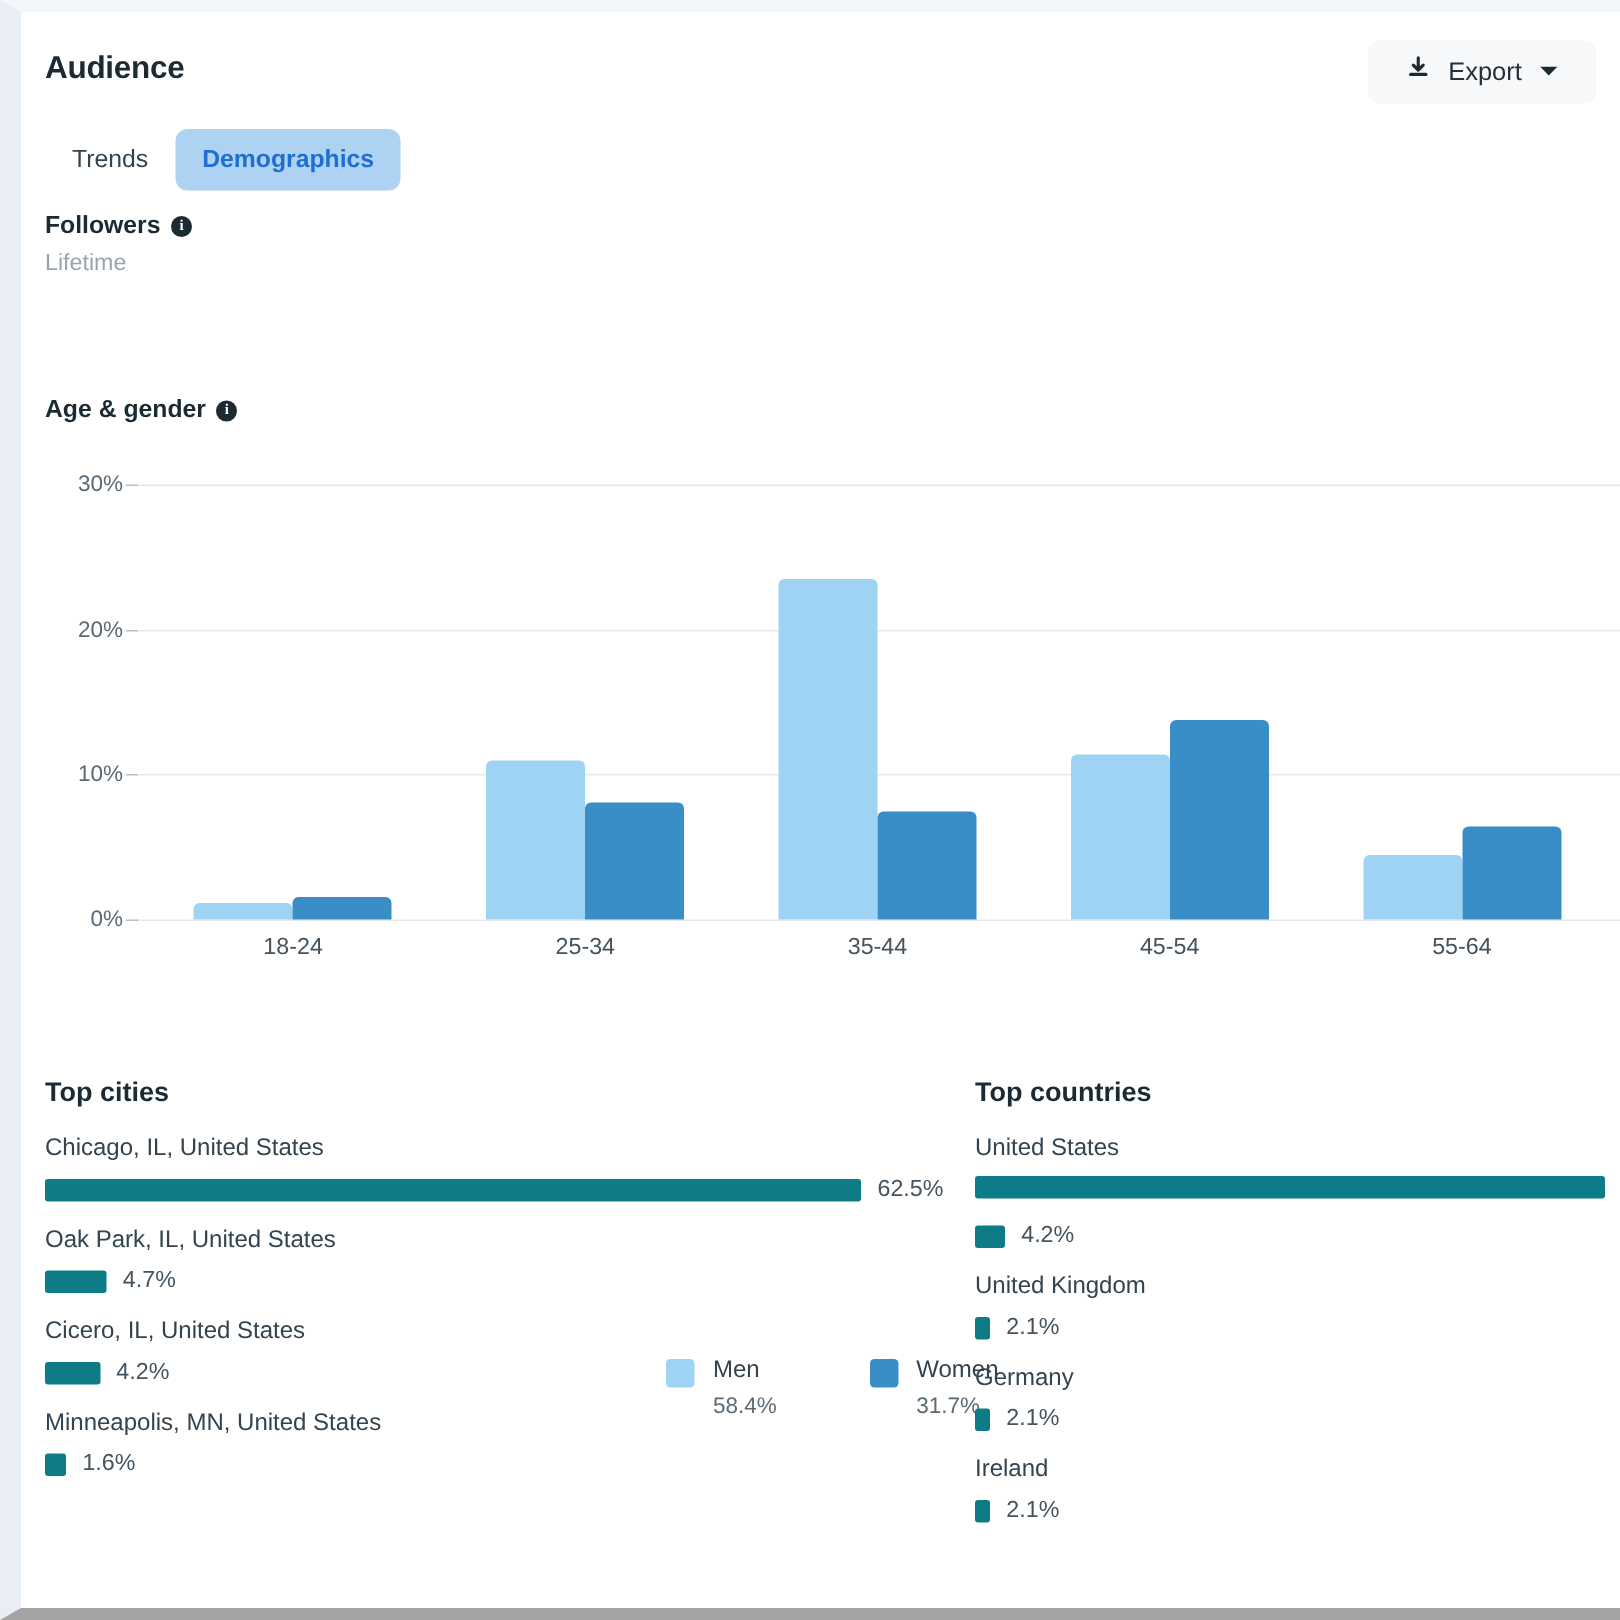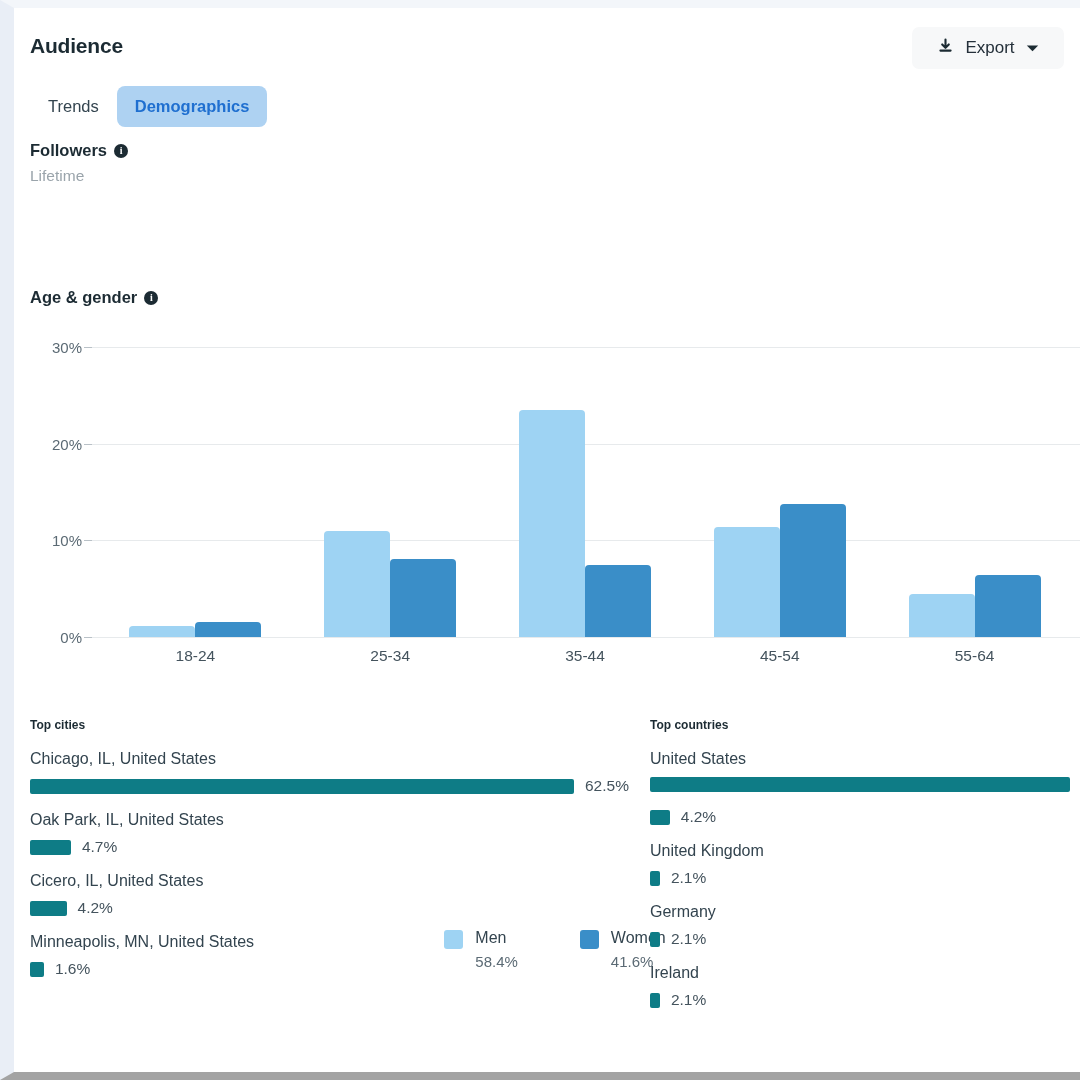--- a/index.html
+++ b/index.html
@@ -102,21 +102,21 @@
     background: #1c2b33;
     color: #ffffff;
     font-size: 10px;
     font-weight: bold;
     line-height: 14px;
     text-align: center;
     font-family: "Liberation Serif", serif;
   }
 
   
-  .chart-block { position: absolute; left: 16px; top: 280px; right: 0; }
+  .chart-block { position: absolute; left: 16px; top: 256px; right: 0; }
   .chart-title {
     font-size: 16.5px;
     font-weight: bold;
     color: #1c2b33;
     display: flex;
     align-items: center;
     gap: 7px;
   }
   .plot {
     position: relative;
@@ -185,21 +185,21 @@
 
   
   .lists {
     position: absolute;
     left: 16px; right: 0; top: 710px;
     display: flex;
   }
   .list-col { width: 620px; }
   .list-col.countries { width: 430px; }
   .list-title {
-    font-size: 12px;
+    font-size: 18px;
     font-weight: bold;
     color: #1c2b33;
     margin-bottom: 18px;
   }
   .list-item { margin-bottom: 16px; }
   .item-name {
     font-size: 16px;
     color: #33444f;
     margin-bottom: 9px;
     white-space: nowrap;
@@ -299,21 +299,21 @@
         <span class="swatch" id="sw-men" style="background: rgb(158, 211, 243);"></span>
         <span>
           <span class="legend-name">Men</span>
           <div class="legend-pct">58.4%</div>
         </span>
       </div>
       <div class="legend-item">
         <span class="swatch" id="sw-women" style="background: rgb(58, 142, 200);"></span>
         <span>
           <span class="legend-name">Women</span>
-          <div class="legend-pct">41.6%</div>
+          <div class="legend-pct">31.7%</div>
         </span>
       </div>
     </div>
   </div>
 
   <div class="lists">
     <div class="list-col">
       <div class="list-title">Top cities</div>
       <div id="cities-list">
             <div class="list-item">

